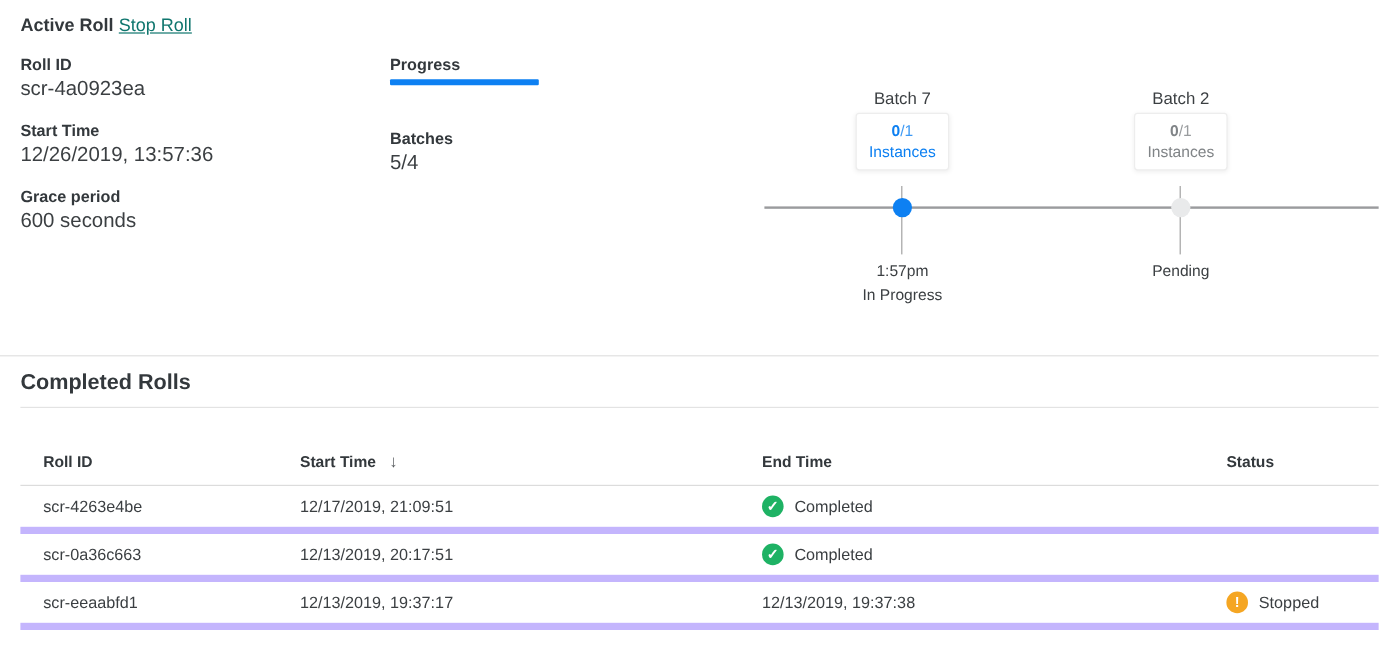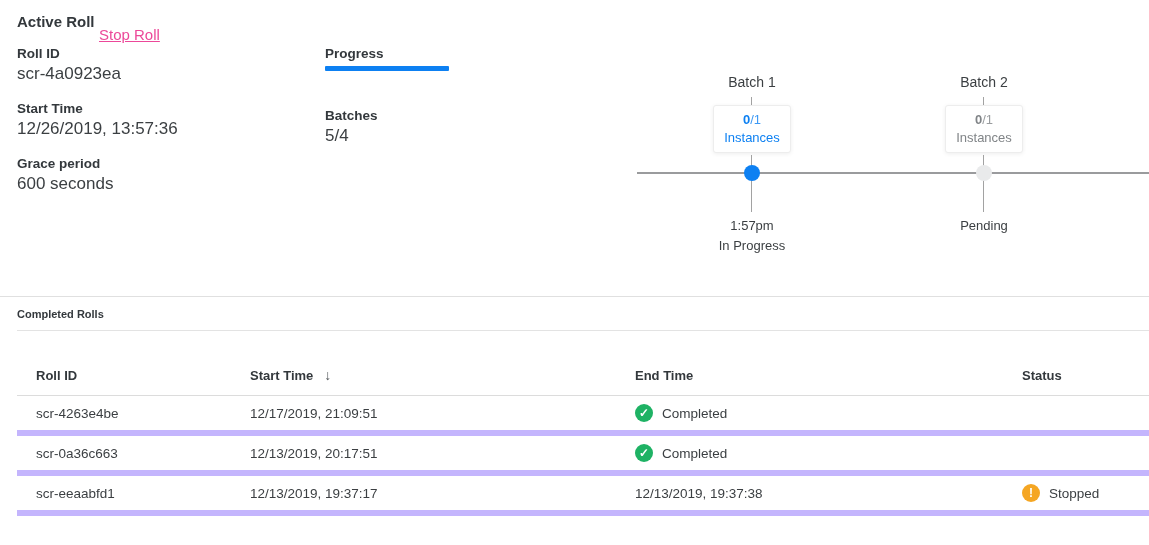--- a/index.html
+++ b/index.html
@@ -13,22 +13,22 @@
   }
 
   
   .active-roll { position: relative; height: 297px; border-bottom: 1px solid #e0e0e0; }
 
   .ar-title {
     position: absolute; left: 17px; top: 13px;
     font-size: 15px; font-weight: 700; color: #33383c;
   }
   .stop-roll {
-    position: absolute; left: 99px; top: 26px;
-    font-size: 15px; color: #ec4899;
+    position: absolute; left: 99px; top: 13px;
+    font-size: 15px; color: #0f766e;
     text-decoration: underline; cursor: pointer;
     background: none; border: none; font-family: inherit;
   }
 
   .details-left { position: absolute; left: 17px; top: 45px; }
   .field { margin-bottom: 18px; }
   .field-label { font-size: 13.5px; font-weight: 600; color: #33383c; line-height: 17px; margin-bottom: 3px; }
   .field-value { font-size: 17px; font-weight: 400; color: #3b3f42; line-height: 17px; }
 
   .details-mid { position: absolute; left: 325px; top: 45px; }
@@ -40,42 +40,42 @@
     position: absolute; top: 172px; left: 637px; right: 0;
     height: 2px; background: #9a9b9d;
   }
   .batch { position: absolute; top: 0; width: 140px; text-align: center; }
   .batch-1 { left: 682px; }
   .batch-2 { left: 914px; }
   .batch-name { position: absolute; top: 74px; width: 100%; font-size: 14px; color: #3b3f42; }
   .batch-tick { position: absolute; left: 69px; top: 97px; width: 1px; height: 10px; background: #a2a2a2; }
   .batch-connector { position: absolute; left: 69px; top: 155px; width: 1px; height: 57px; background: #a2a2a2; }
   .batch-card {
-    position: absolute; left: 31px; top: 105px; width: 78px; height: 48px;
+    position: absolute; left: 31px; top: 94px; width: 78px; height: 48px;
     background: #ffffff; border: 1px solid #ededed; border-radius: 3px;
     box-shadow: 0 1px 4px rgba(0,0,0,0.07);
     font-size: 13px; padding-top: 5px; line-height: 18px; cursor: pointer;
   }
   .batch-card .done { font-weight: 700; }
   .batch-card .total { opacity: 0.8; }
   .batch-card.active { color: #0d80f2; }
   .batch-card.pending { color: #808487; }
   .batch-dot {
     position: absolute; left: 62px; top: 165px;
     width: 16px; height: 16px; border-radius: 50%;
   }
   .batch-dot.active { background: #0d80f2; }
   .batch-dot.pending { background: #e9eaeb; }
   .batch-time { position: absolute; top: 218px; width: 100%; font-size: 13px; color: #3b3f42; }
   .batch-status { position: absolute; top: 238px; width: 100%; font-size: 13px; color: #3b3f42; }
 
   
   .completed-title {
     margin: 11px 0 0 17px; padding-bottom: 10px;
-    font-size: 11px; font-weight: 700; color: #33383c;
+    font-size: 18px; font-weight: 700; color: #33383c;
   }
   .completed-divider { margin-left: 17px; border-bottom: 1px solid #e3e3e3; }
 
   .rolls-table { margin-left: 17px; }
   .t-head {
     display: grid; grid-template-columns: 214px 385px 387px 1fr;
     padding: 0 0 12px 19px; height: 65px; align-items: end;
     font-size: 13px; font-weight: 600; color: #33383c;
     border-bottom: 1px solid #dcdcdc;
   }
@@ -122,21 +122,21 @@
   <div class="details-mid">
     <div class="field-label">Progress</div>
     <div class="progress-bar"></div>
     <div class="field-label batches-label">Batches</div>
     <div class="field-value">5/4</div>
   </div>
 
   <div class="timeline-line"></div>
 
   <div class="batch batch-1">
-    <div class="batch-name">Batch 1</div>
+    <div class="batch-name">Batch 7</div>
     <div class="batch-tick"></div>
     <div class="batch-card active">
       <div><span class="done">0</span><span class="total">/1</span></div>
       <div>Instances</div>
     </div>
     <div class="batch-connector"></div>
     <div class="batch-dot active"></div>
     <div class="batch-time">1:57pm</div>
     <div class="batch-status">In Progress</div>
   </div>

